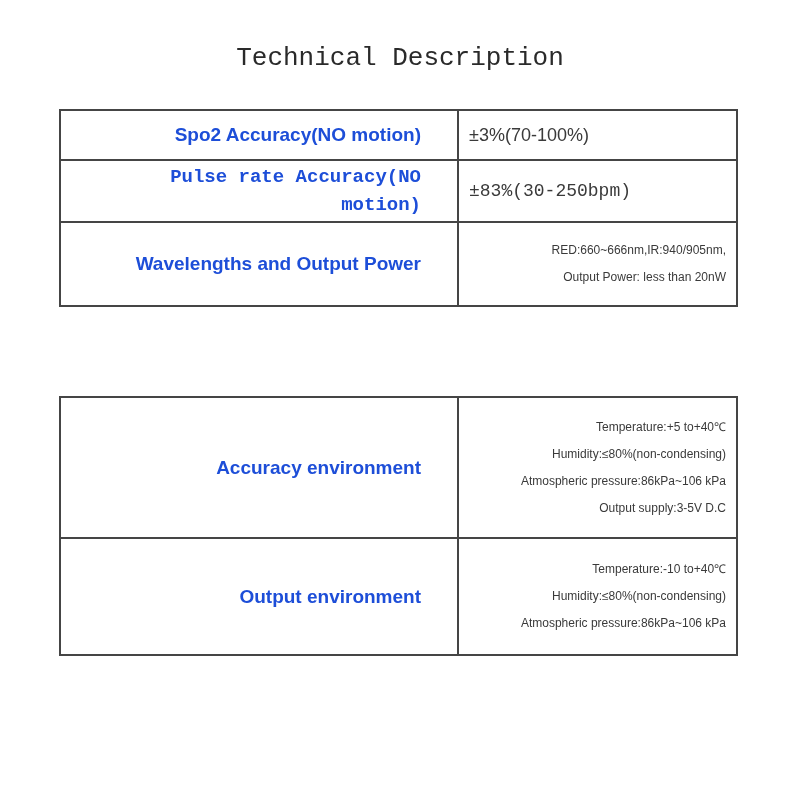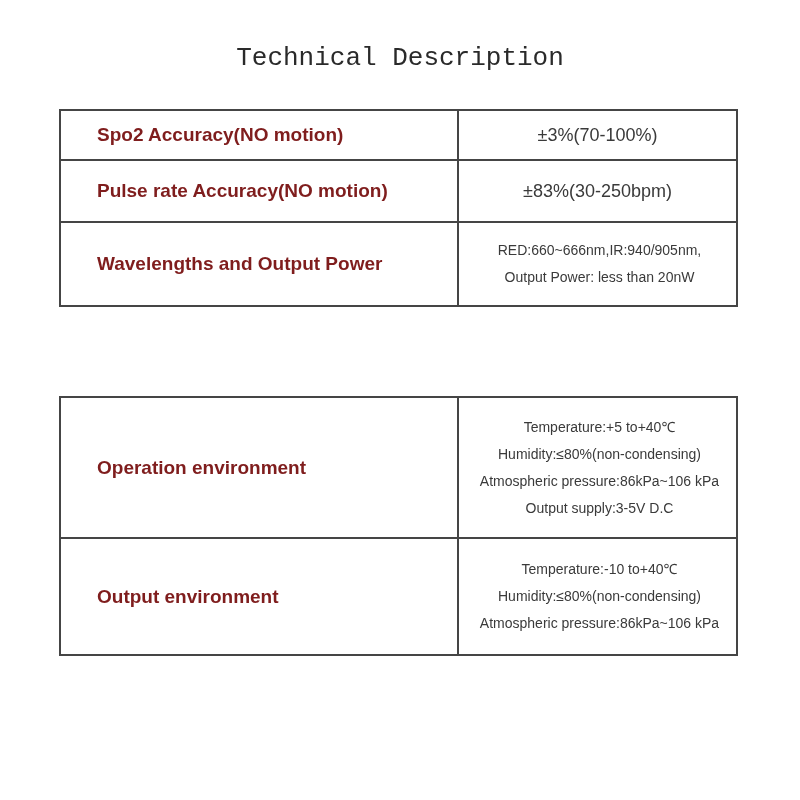--- a/index.html
+++ b/index.html
@@ -40,45 +40,45 @@
   }
   #table-technical { top: 109px; }
   #table-environment { top: 396px; }
 
   table.spec td {
     border: 2px solid #454545;
     vertical-align: middle;
   }
   td.label-cell {
     width: 324px;
-    text-align: left;
+    text-align: right;
     font-weight: bold;
     font-size: 19px;
     line-height: 28px;
-    color: #7f1d1d;
+    color: #1d4ed8;
     padding: 0 36px;
   }
   td.value-cell-center {
-    text-align: center;
+    text-align: left;
     font-size: 18px;
     color: #3a3a3a;
     padding: 0 10px;
   }
   td.value-cell-left {
-    text-align: center;
-    font-size: 14px;
+    text-align: right;
+    font-size: 12px;
     color: #3a3a3a;
     padding: 0 10px 0 14px;
   }
   .value-line {
     line-height: 27px;
     white-space: nowrap;
   }
   #table-technical tr:nth-child(1) { height: 50px; }
-  #table-technical tr:nth-child(2) { height: 62px; }
+  #table-technical tr:nth-child(2) { height: 62px; font-family: Liberation Mono, monospace; }
   #table-technical tr:nth-child(3) { height: 84px; margin-left: 27px; }
   #table-environment tr:nth-child(1) { height: 141px; }
   #table-environment tr:nth-child(2) { height: 117px; }
 </style>
 </head>
 <body>
 
 <div class="page">
 
   <div class="doc-title" id="title-technical">Technical Description</div>
@@ -100,21 +100,21 @@
         <div class="value-line">Output Power: less than 20nW</div>
       </td>
     </tr>
   </tbody>
     </table>
 
 
   <table class="spec" id="table-environment">
     <tbody>
         <tr>
-      <td class="label-cell">Operation environment</td>
+      <td class="label-cell">Accuracy environment</td>
       <td class="value-cell-left">
         <div class="value-line">Temperature:+5 to+40℃</div>
         <div class="value-line">Humidity:≤80%(non-condensing)</div>
         <div class="value-line">Atmospheric pressure:86kPa~106 kPa</div>
         <div class="value-line">Output supply:3-5V D.C</div>
       </td>
     </tr>
     <tr>
       <td class="label-cell">Output environment</td>
       <td class="value-cell-left">

